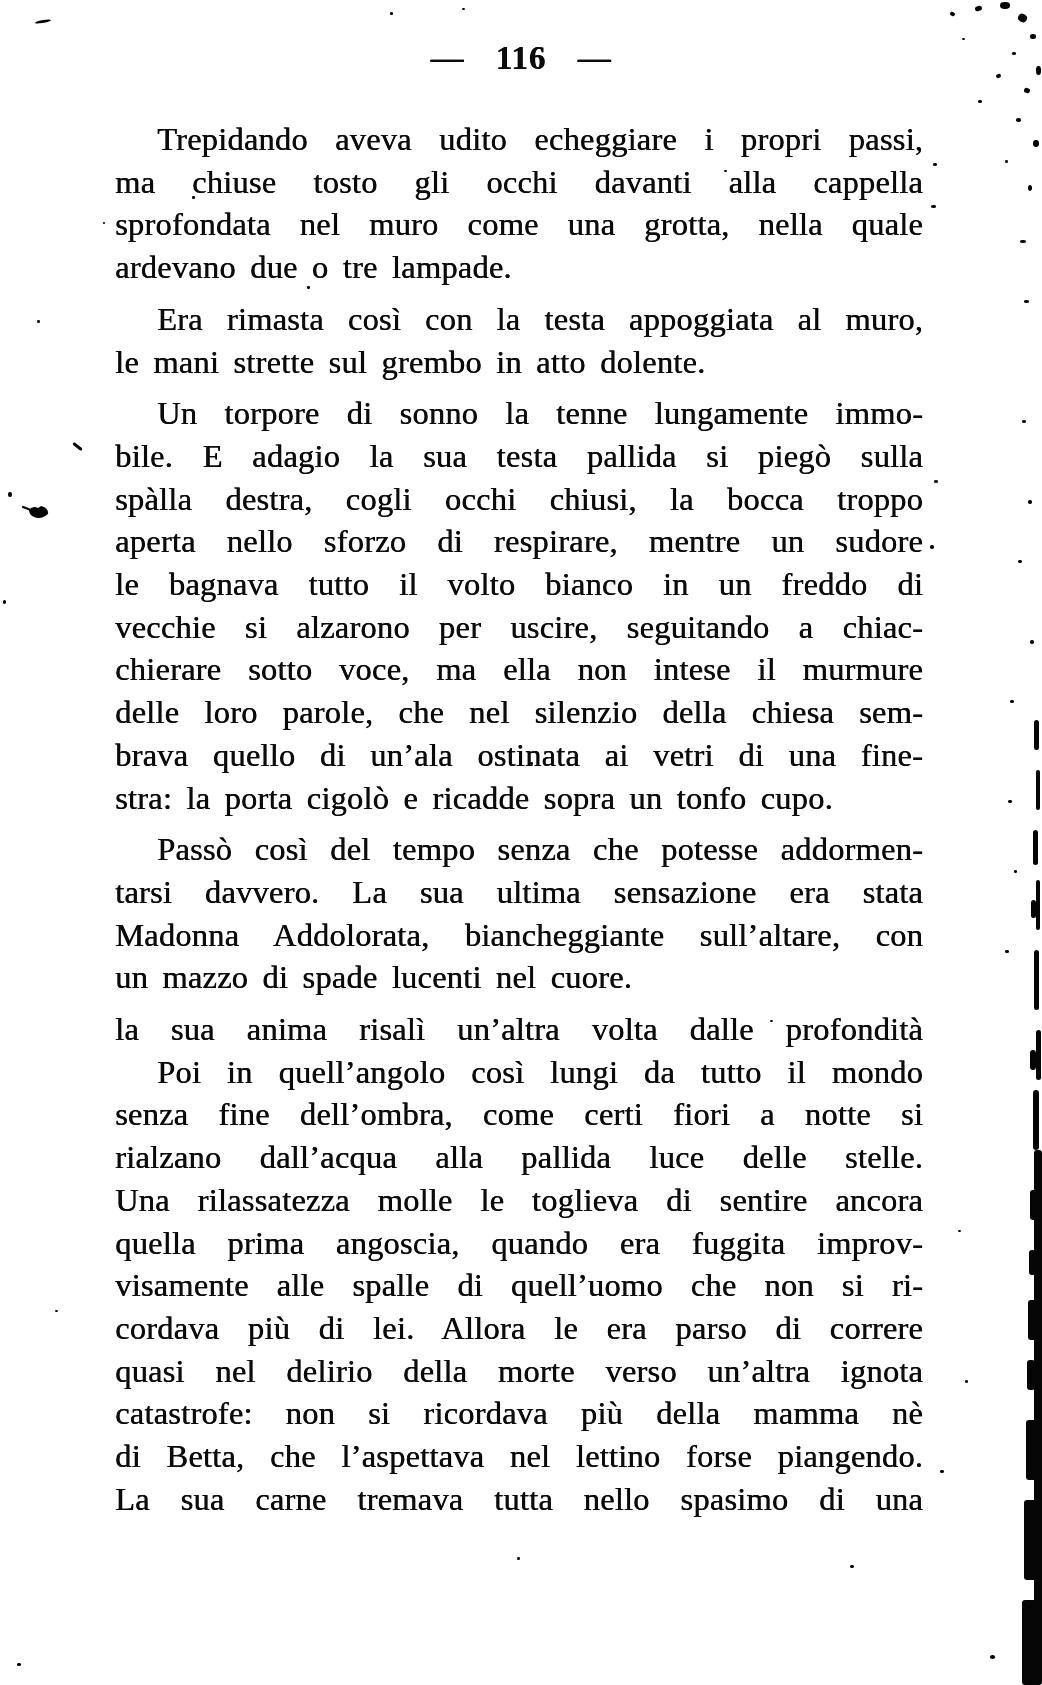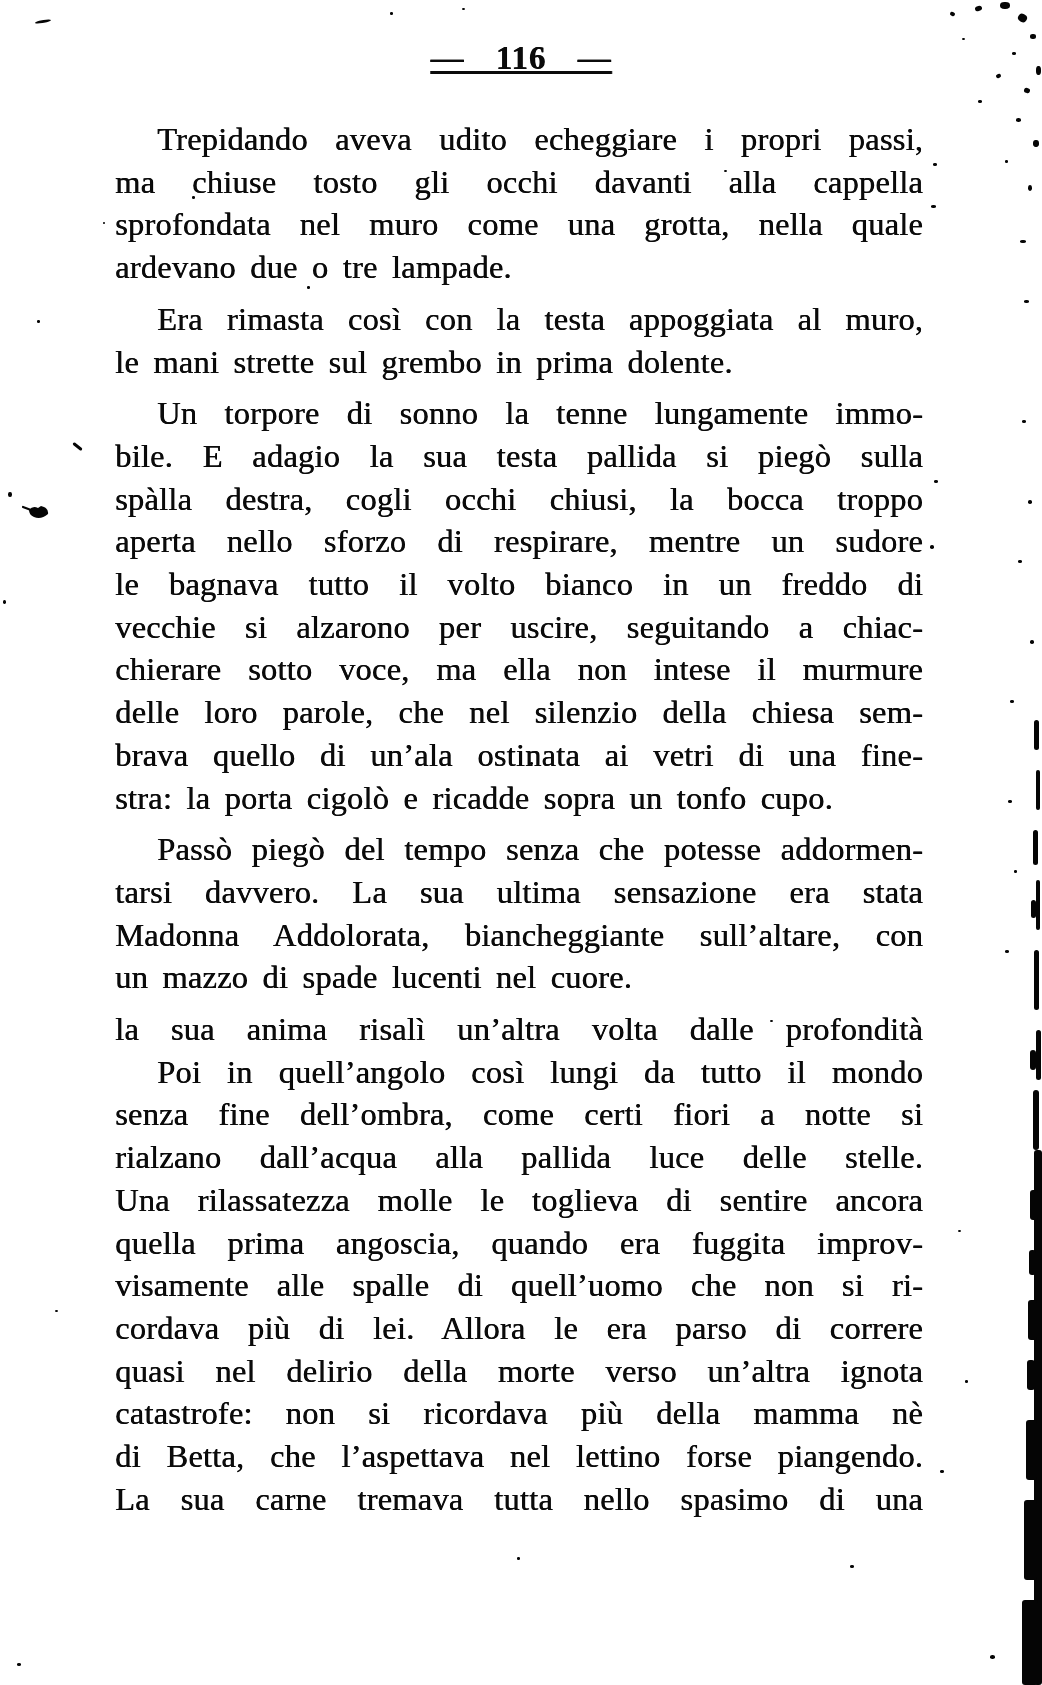--- a/index.html
+++ b/index.html
@@ -16,21 +16,20 @@
     position: absolute;
     top: 40px;
     left: 0;
     width: 100%;
     text-align: center;
     font-size: 33px;
     font-weight: bold;
     word-spacing: 22px;
     letter-spacing: 1px;
     text-shadow: 0.4px 0 0 #000;
-    text-decoration: underline;
   }
   .text-block {
     position: absolute;
     left: 106px;
     top: 109px;
     width: 826px;
     font-size: 32.5px;
     line-height: 42.7px;
   }
   .para { margin: 9px; padding: 0; }
@@ -79,36 +78,36 @@
 
   <div class="text-block">
       <div class="para">
         <div class="line first">Trepidando aveva udito echeggiare i propri passi,</div>
         <div class="line">ma chiuse tosto gli occhi davanti alla cappella</div>
         <div class="line">sprofondata nel muro come una grotta, nella quale</div>
         <div class="line endline">ardevano due o tre lampade.</div>
       </div>
       <div class="para">
         <div class="line first">Era rimasta così con la testa appoggiata al muro,</div>
-        <div class="line endline">le mani strette sul grembo in prima dolente.</div>
+        <div class="line endline">le mani strette sul grembo in atto dolente.</div>
       </div>
       <div class="para">
         <div class="line first">Un torpore di sonno la tenne lungamente immo-</div>
         <div class="line">bile. E adagio la sua testa pallida si piegò sulla</div>
         <div class="line">spàlla destra, cogli occhi chiusi, la bocca troppo</div>
         <div class="line">aperta nello sforzo di respirare, mentre un sudore</div>
         <div class="line">le bagnava tutto il volto bianco in un freddo di</div>
         <div class="line">vecchie si alzarono per uscire, seguitando a chiac-</div>
         <div class="line">chierare sotto voce, ma ella non intese il murmure</div>
         <div class="line">delle loro parole, che nel silenzio della chiesa sem-</div>
         <div class="line">brava quello di un’ala ostinata ai vetri di una fine-</div>
         <div class="line endline">stra: la porta cigolò e ricadde sopra un tonfo cupo.</div>
       </div>
       <div class="para">
-        <div class="line first">Passò piegò del tempo senza che potesse addormen-</div>
+        <div class="line first">Passò così del tempo senza che potesse addormen-</div>
         <div class="line">tarsi davvero. La sua ultima sensazione era stata</div>
         <div class="line">Madonna Addolorata, biancheggiante sull’altare, con</div>
         <div class="line endline">un mazzo di spade lucenti nel cuore.</div>
       </div>
       <div class="para">
         <div class="line">la sua anima risalì un’altra volta dalle profondità</div>
         <div class="line first">Poi in quell’angolo così lungi da tutto il mondo</div>
         <div class="line">senza fine dell’ombra, come certi fiori a notte si</div>
         <div class="line">rialzano dall’acqua alla pallida luce delle stelle.</div>
         <div class="line">Una rilassatezza molle le toglieva di sentire ancora</div>

